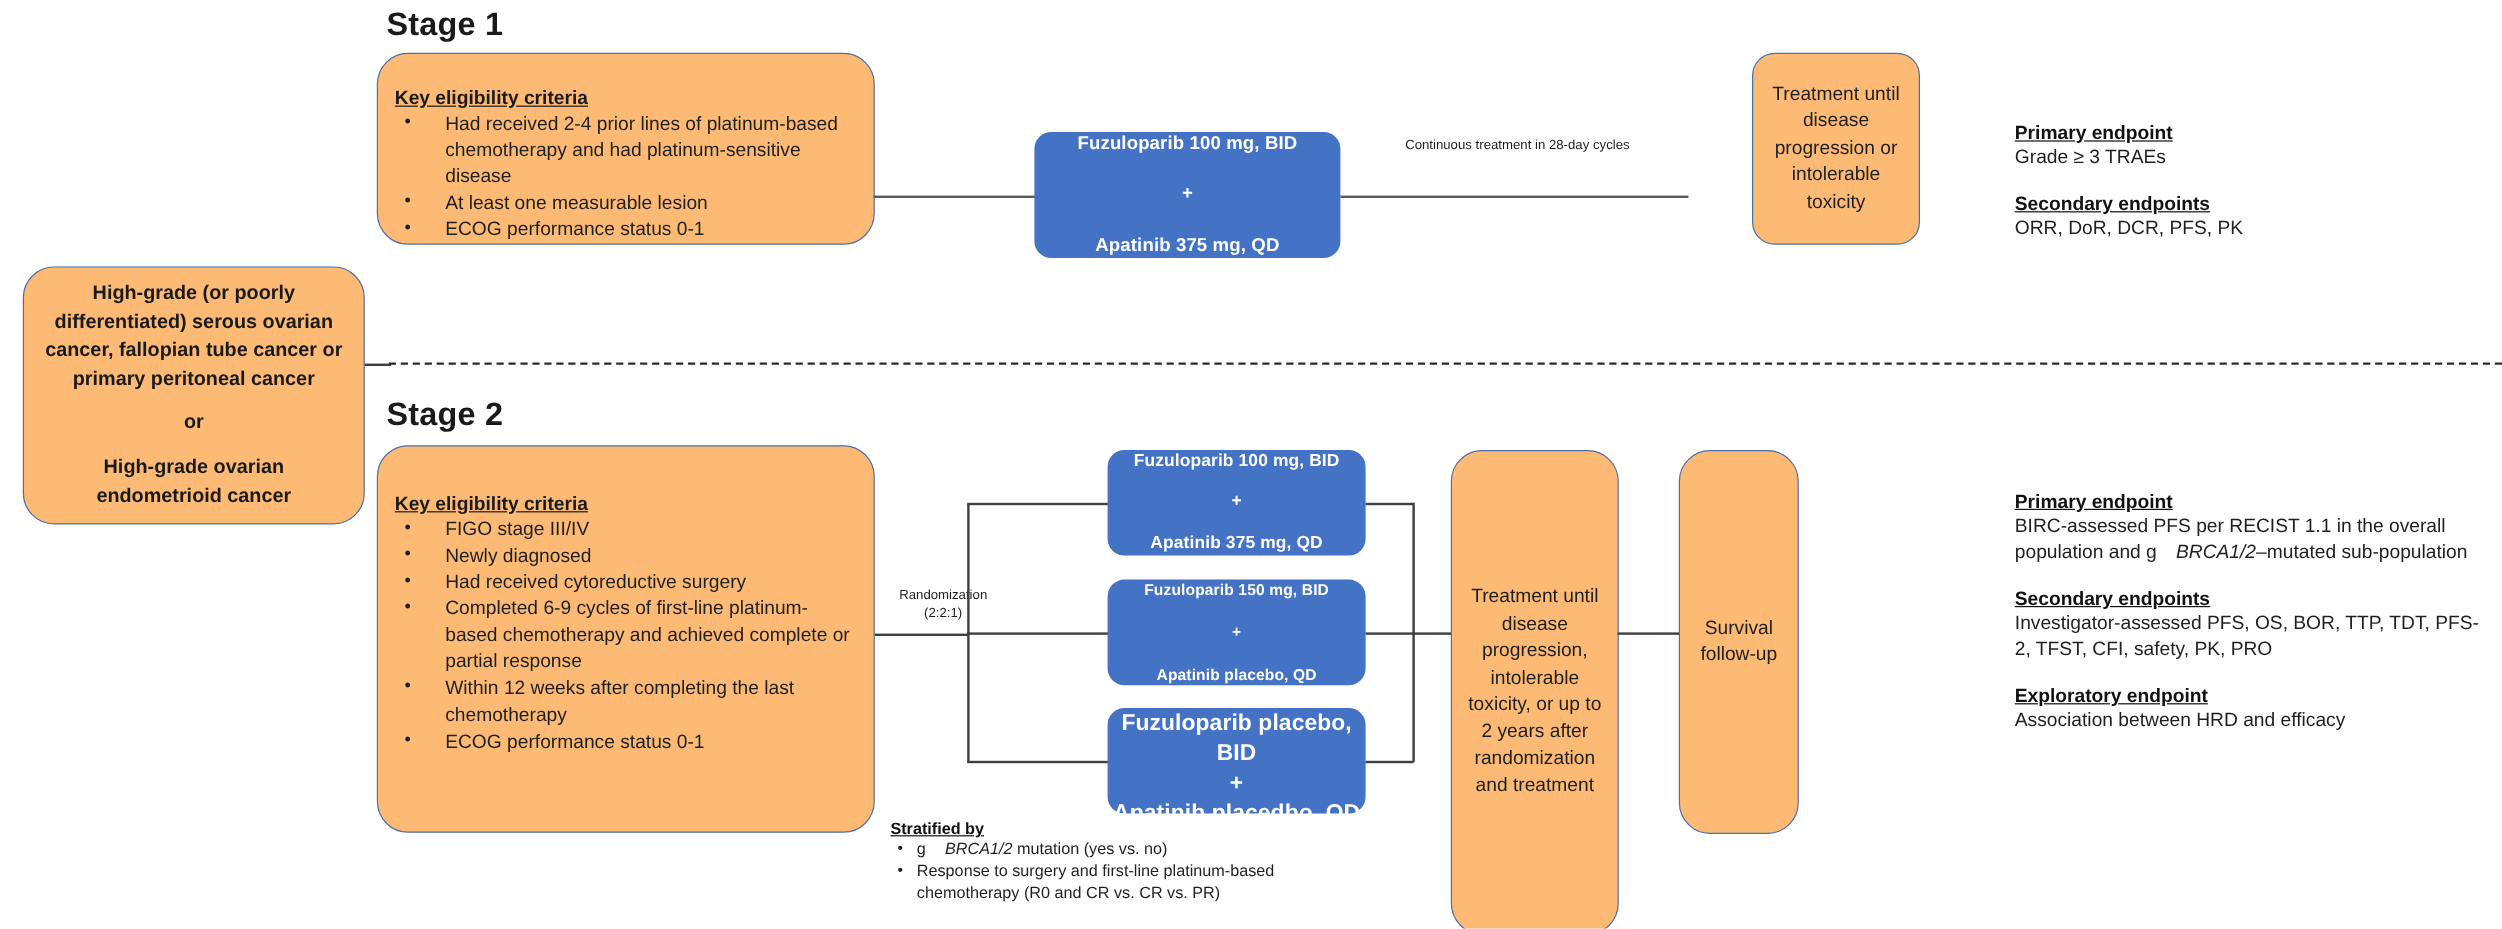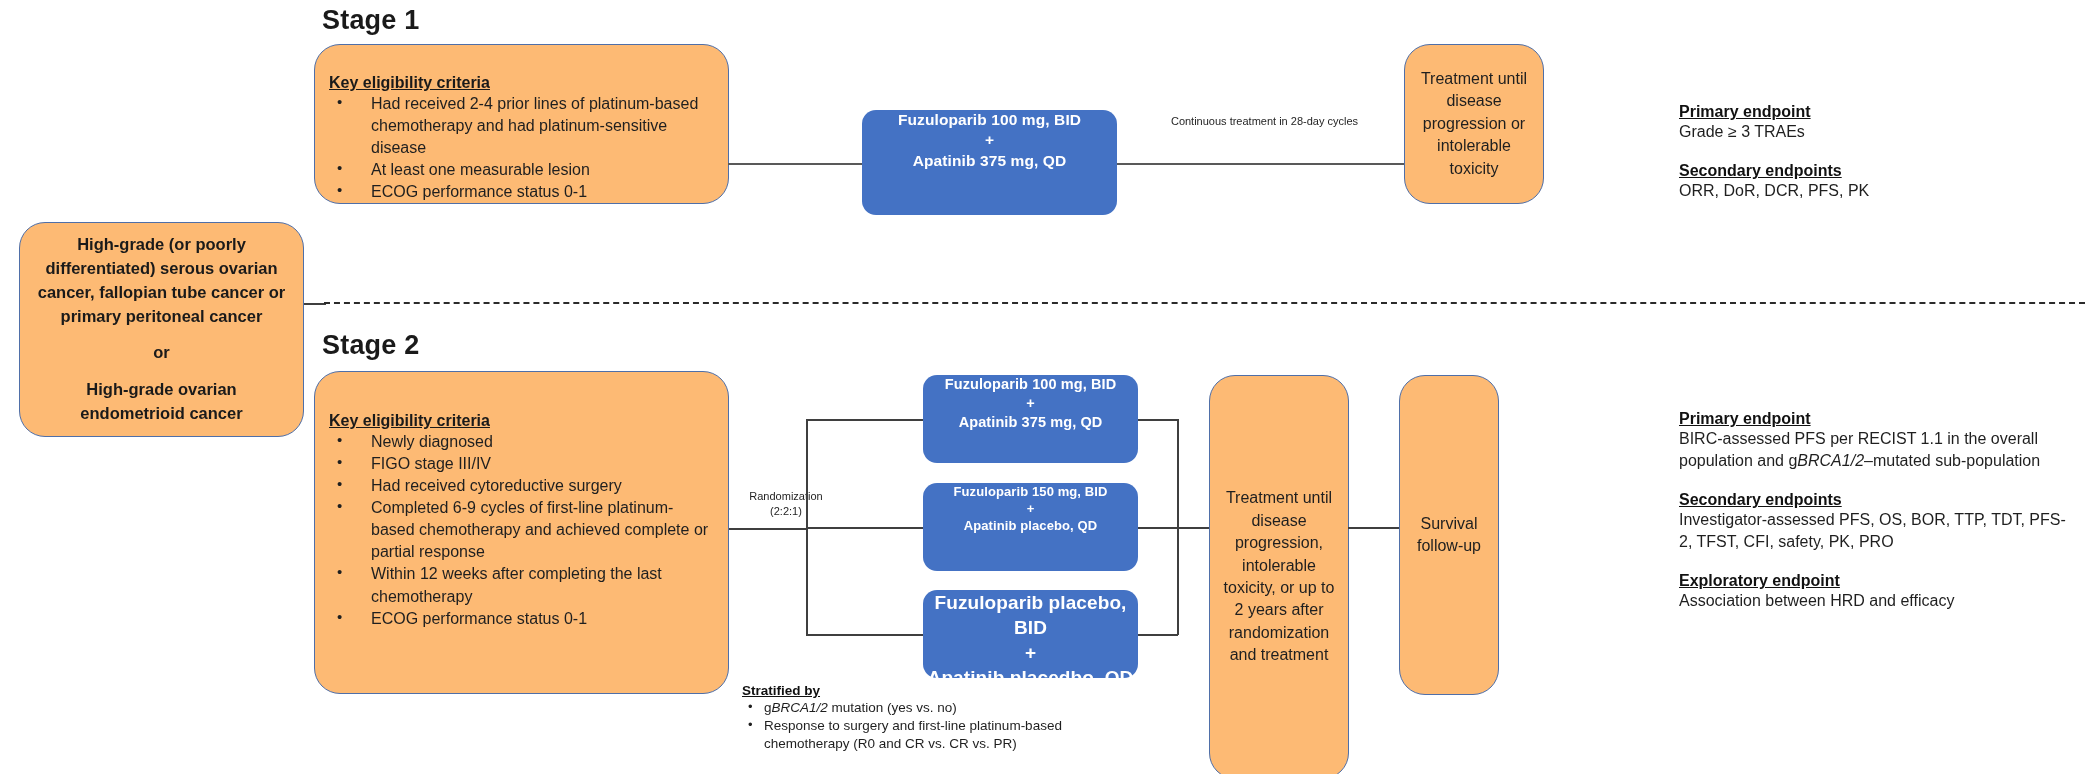--- a/index.html
+++ b/index.html
@@ -35,21 +35,21 @@
 
   
   .tbox {
     background: #4472c4;
     border-radius: 14px;
     color: #ffffff;
     font-weight: bold;
     display: flex;
     flex-direction: column;
     align-items: center;
-    justify-content: flex-start;
+    justify-content: space-between;
     text-align: center;
     line-height: 1.32;
     letter-spacing: .1px;
   }
   .tbox .plus { font-weight: bold; }
 
   
   .hline { background: #595959; height: 1.8px; }
   .vline { background: #3f3f3f; width: 1.8px; }
   .hline-dk { background: #3f3f3f; height: 1.8px; }
@@ -144,21 +144,21 @@
     color: #1f1f1f;
     padding-left: 22px;
   }
   ul.strat > li::before {
     content: "\2022";
     position: absolute;
     left: 6px;
     top: -1px;
     font-size: 13px;
   }
-  i.gene { font-style: italic; }
+  i.gene { font-style: italic; padding-left: 16px; }
 </style>
 </head>
 <body>
 
 <div id="canvas">
 
   <div class="abs obox obox-center" style="left:19px; top:222px; width:285px; height:215px;">
     <div class="pop-text">
       <span>High-grade (or poorly differentiated) serous ovarian cancer, fallopian tube cancer or primary peritoneal cancer</span>
       <span class="gap"></span>
@@ -191,40 +191,40 @@
     <div>Fuzuloparib 100 mg, BID</div>
     <div class="plus">+</div>
     <div>Apatinib 375 mg, QD</div>
   </div>
 
   <div class="abs hline" style="left:1117px; top:163px; width:290px;"></div>
   <div class="abs flow-label" style="left:1152px; top:114px; width:225px;">
     <span>Continuous treatment in 28-day cycles</span>
   </div>
 
-  <div class="abs obox obox-center" style="left:1404px; top:44px; width:140px; height:160px;">
+  <div class="abs obox obox-center" style="left:1460px; top:44px; width:140px; height:160px;border-radius:19px;">
     <div class="plain-box-text" style="padding:0 8px;">Treatment until disease progression or intolerable toxicity</div>
   </div>
 
   <div class="abs" style="left:1679px; top:103px; width:390px;">
     <div class="ep-head">Primary endpoint</div>
     <div class="ep-body">Grade ≥ 3 TRAEs</div>
     <div class="ep-gap"></div>
     <div class="ep-head">Secondary endpoints</div>
     <div class="ep-body">ORR, DoR, DCR, PFS, PK</div>
   </div>
 
   <div class="abs stage-title" style="left:322px; top:330px;">Stage 2</div>
 
   <div class="abs obox" style="left:314px; top:371px; width:415px; height:323px;">
     <div style="padding:40px 12px 0 14px;">
       <div class="crit-head">Key eligibility criteria</div>
       <ul class="crit">
+        <li>FIGO stage III/IV</li>
         <li>Newly diagnosed</li>
-        <li>FIGO stage III/IV</li>
         <li>Had received cytoreductive surgery</li>
         <li>Completed 6-9 cycles of first-line platinum-based chemotherapy and achieved complete or partial response</li>
         <li>Within 12 weeks after completing the last chemotherapy</li>
         <li>ECOG performance status 0-1</li>
       </ul>
     </div>
   </div>
 
   <div class="abs hline-dk" style="left:729px; top:528px; width:78px;"></div>
   <div class="abs flow-label" style="left:727px; top:489px; width:118px;">

